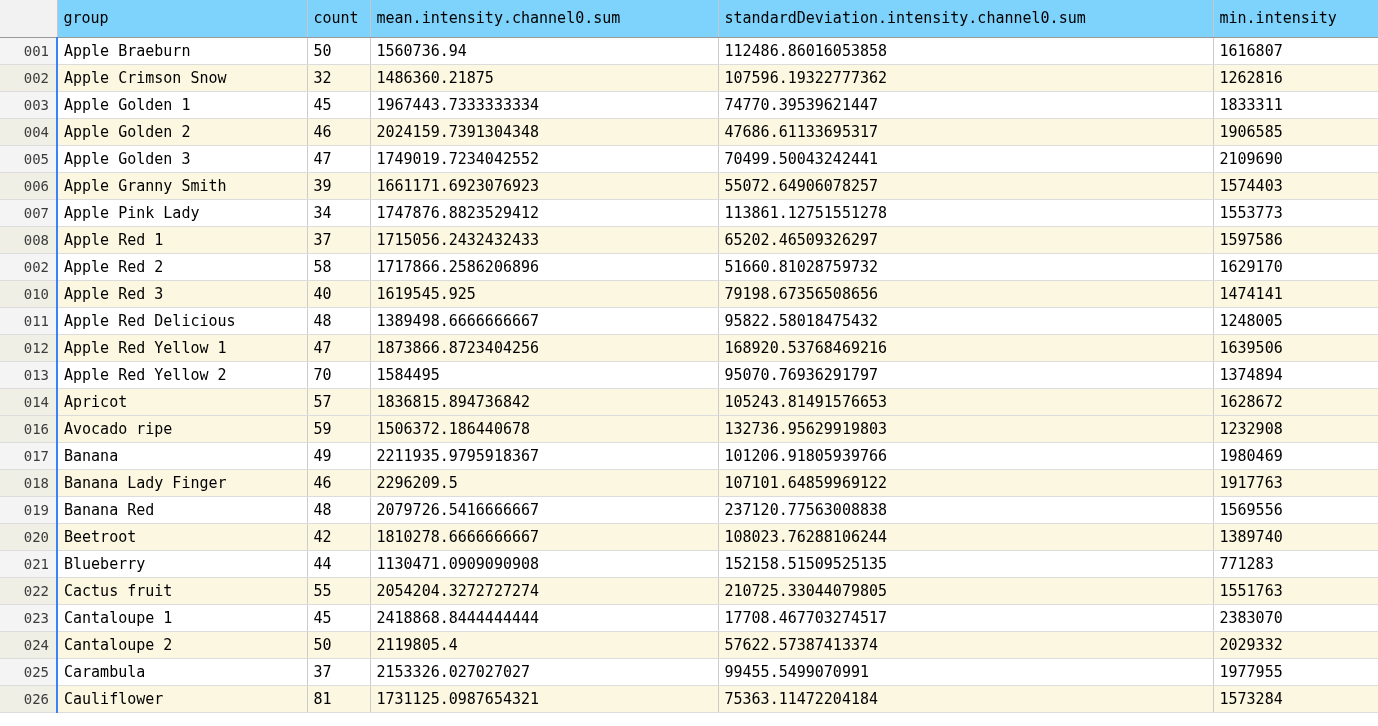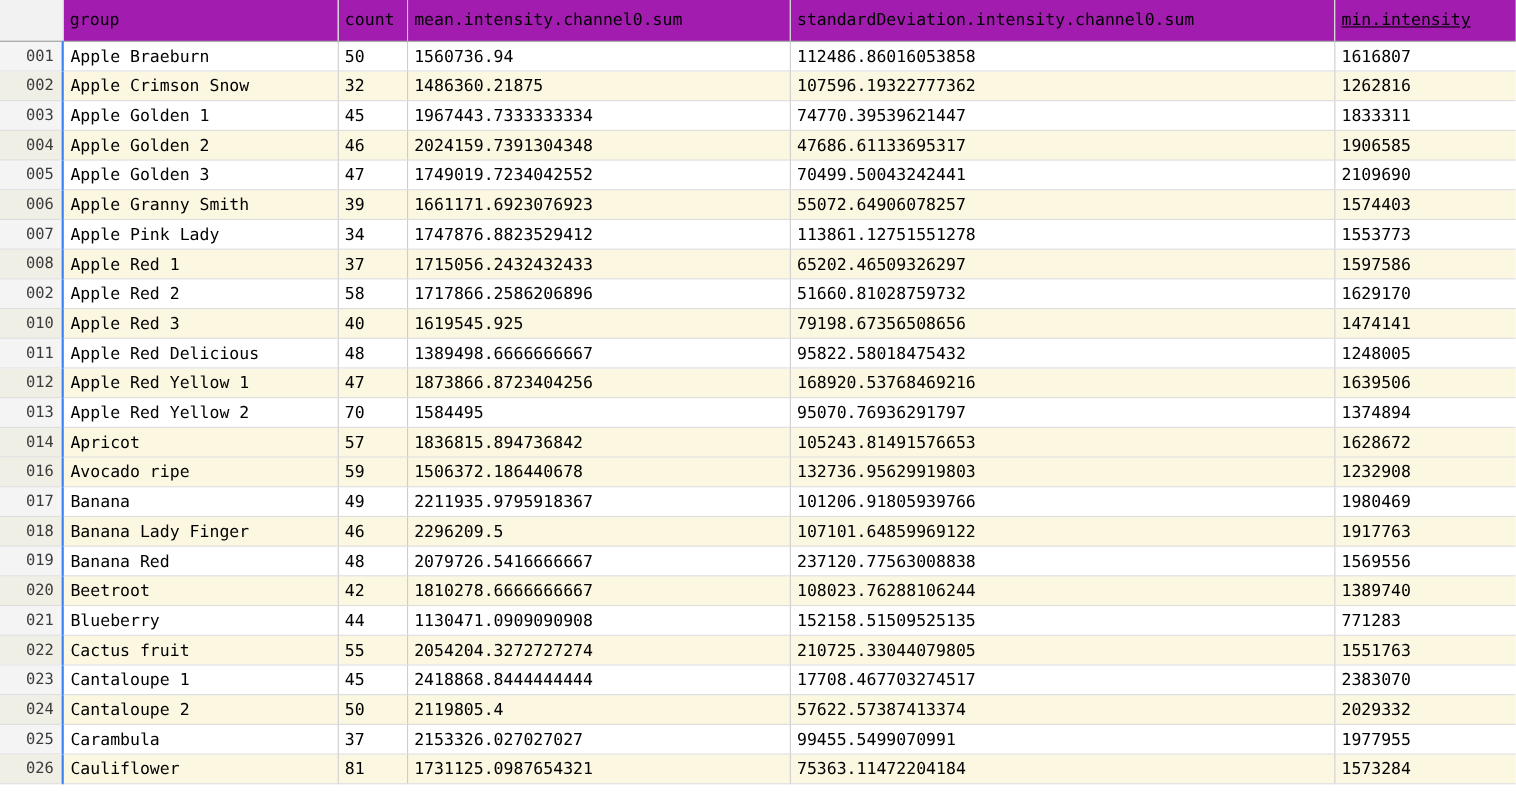--- a/index.html
+++ b/index.html
@@ -25,21 +25,21 @@
   }
 
   table.grid {
     border-collapse: collapse;
     table-layout: fixed;
     width: 1378px;
   }
 
   
   thead th {
-    background: #a21caf;
+    background: #7dd3fc;
     font-weight: normal;
     text-align: left;
     padding: 0 0 0 6px;
     height: 37px;
     line-height: 37px;
     border-right: 1px solid #c8c8c8;
     border-bottom: 1px solid #9a9a9a;
     white-space: nowrap;
     overflow: hidden;
     font-size: 15px;
@@ -47,21 +47,20 @@
     vertical-align: middle;
     box-sizing: border-box;
   }
   thead th.gutter-head {
     border-right: 1px solid #c8c8c8;
     background: #f2f2f2;
     padding: 0;
   }
   thead th.last-head {
     border-right: none;
-    text-decoration: underline;
   }
 
   
   tbody tr {
     height: 26px;
   }
   tbody tr.odd   td.cell { background: #ffffff; }
   tbody tr.even  td.cell { background: #fcf7e0; }
   tbody tr.odd   td.gutter { background: #f4f4f4; }
   tbody tr.even  td.gutter { background: #f0efe6; }

